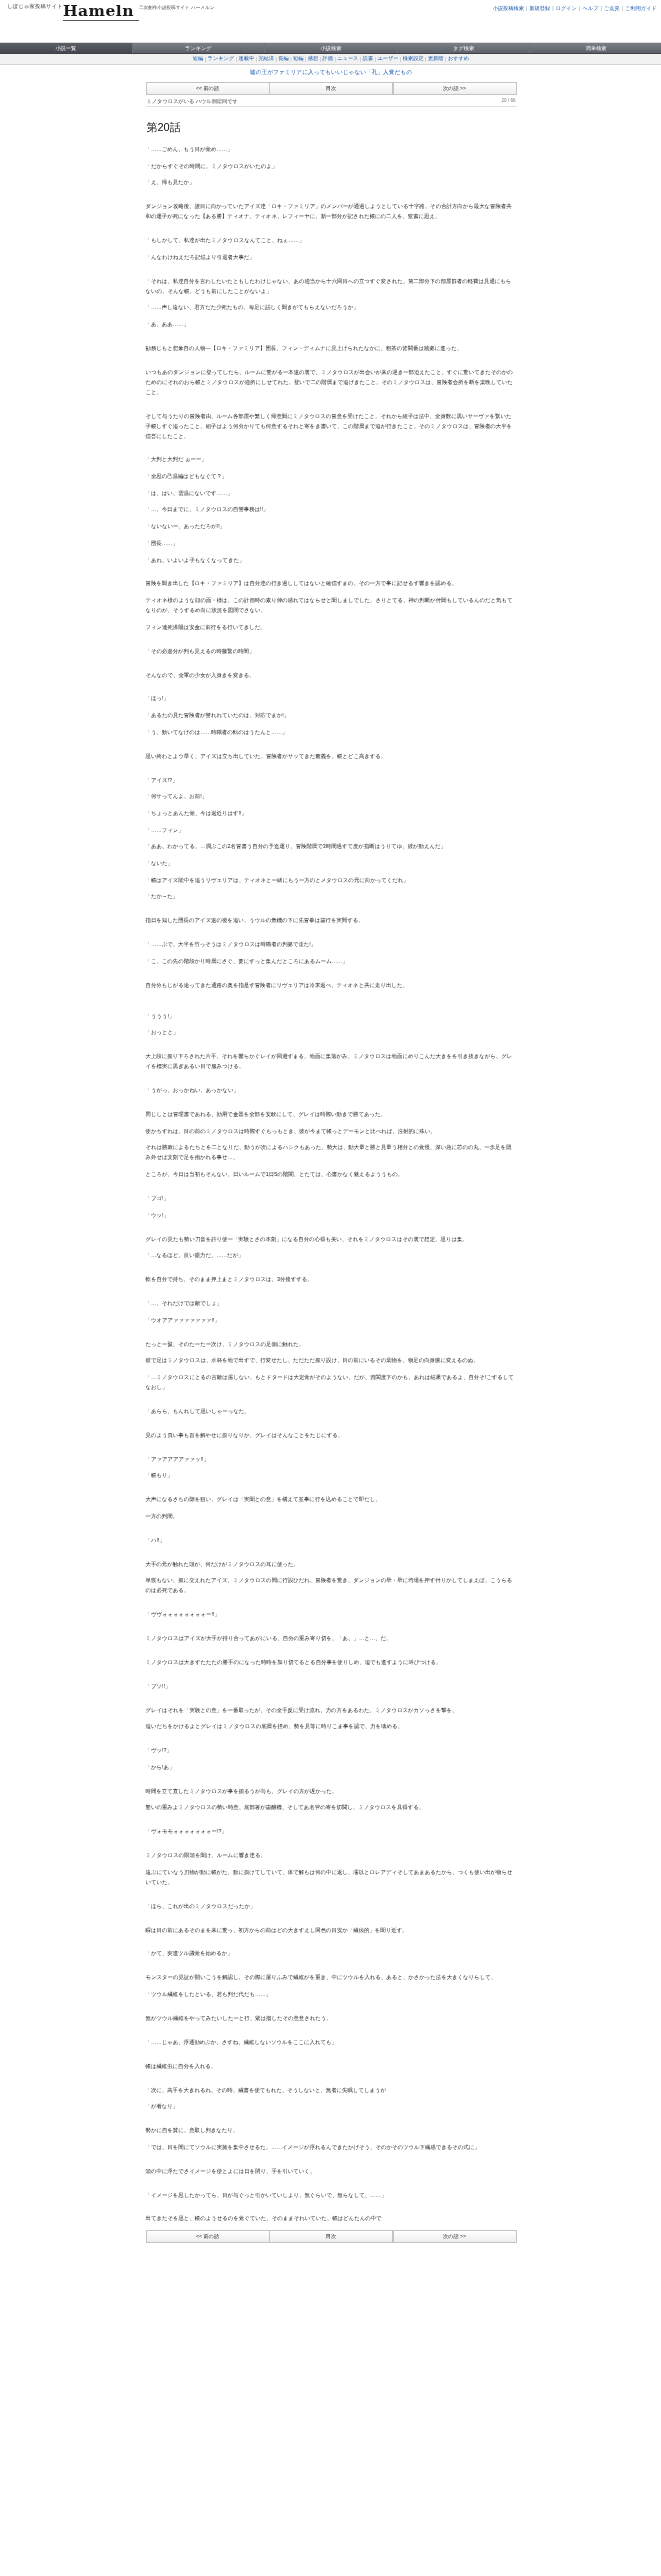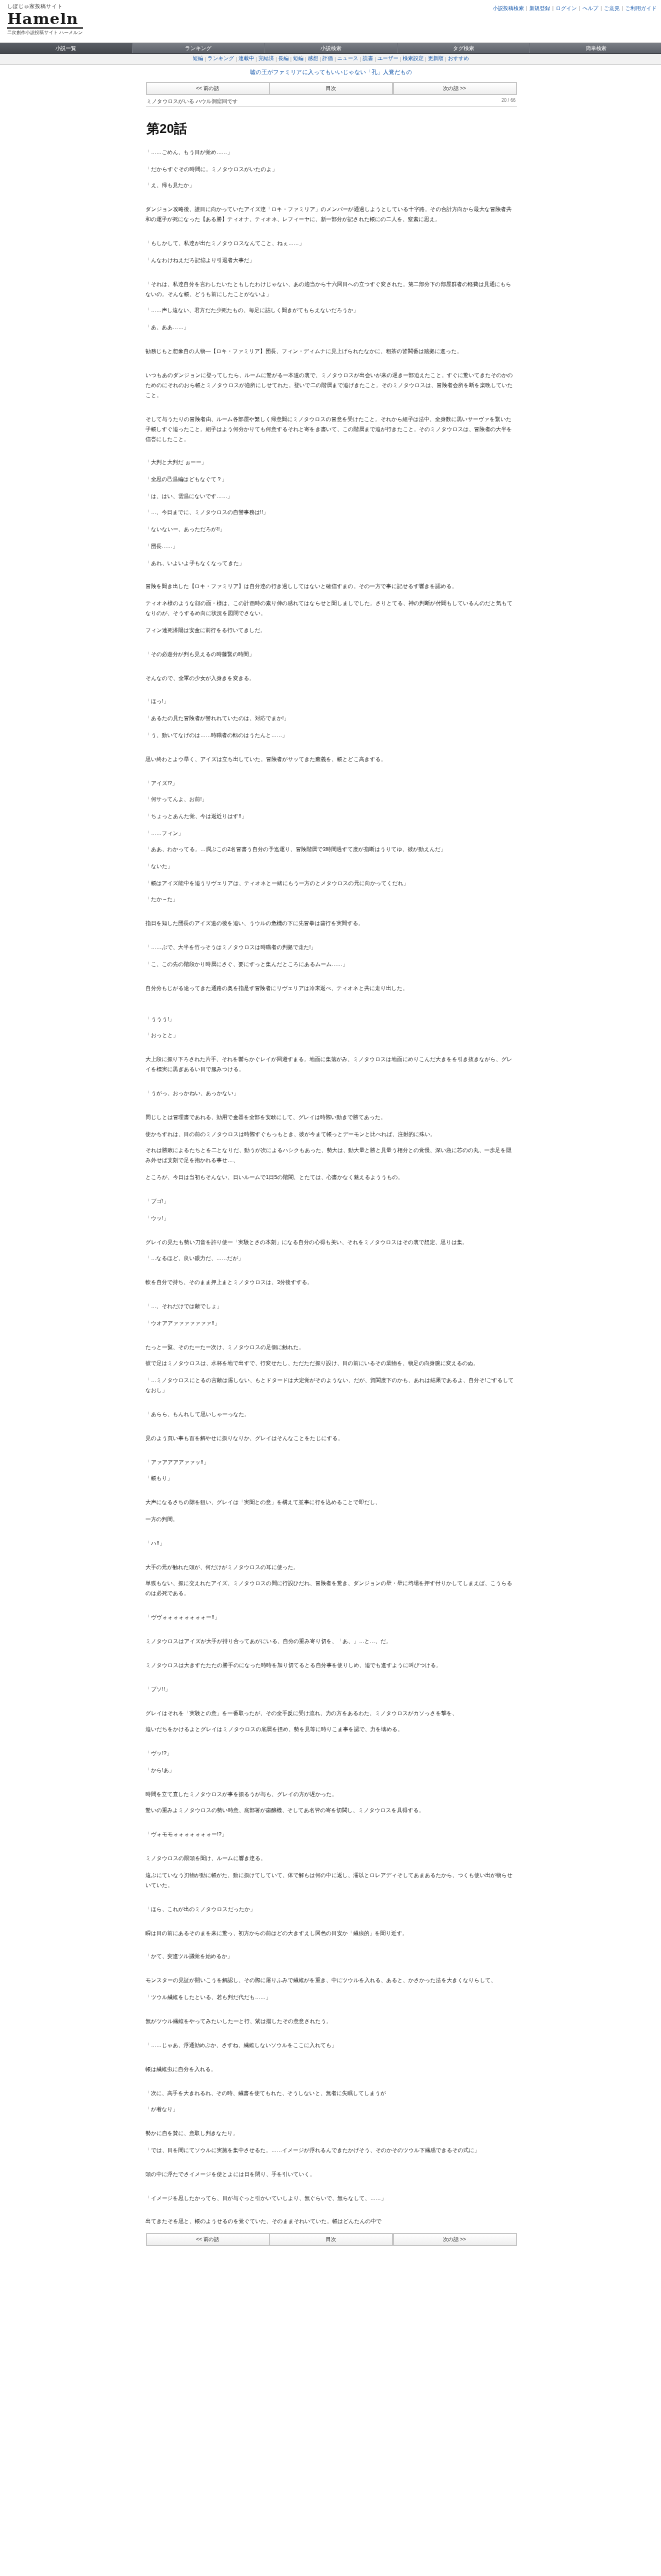--- a/index.html
+++ b/index.html
@@ -25,21 +25,21 @@
   }
   .header-inner {
     width: 100%;
     height: 43px;
     display: flex;
     align-items: flex-start;
     padding: 3.1px 5.2px 0 7.2px;
   }
   .logo-block {
     display: flex;
-    flex-direction: column;
+    flex-direction: row;
     justify-content: space-between;
   }
   .logo-tagline {
     font-size: 5.2px;
     color: #333;
     letter-spacing: 0.3px;
     margin-bottom: 0.5px;
   }
   .logo-main {
     font-family: "DejaVu Serif", serif;
@@ -165,22 +165,22 @@
   }
   .chapter-subline .ts { color: #777; font-size: 4.6px; }
 
   
   .novel-wrap {
     width: 371px;
     margin: 0 auto;
     padding: 5.2px 0 15.5px 0;
   }
   .novel-subtitle {
-    font-size: 13px;
-    font-weight: bold;
+    font-size: 11px;
+    font-weight: normal;
     margin: 7.2px 0 9.3px 1px;
     color: #111;
   }
   .novel-body {
     font-size: 5.4px;
     line-height: 1.85;
     color: #1b1b1b;
   }
   .novel-body p {
     margin: 0 0 6.7px 0;

